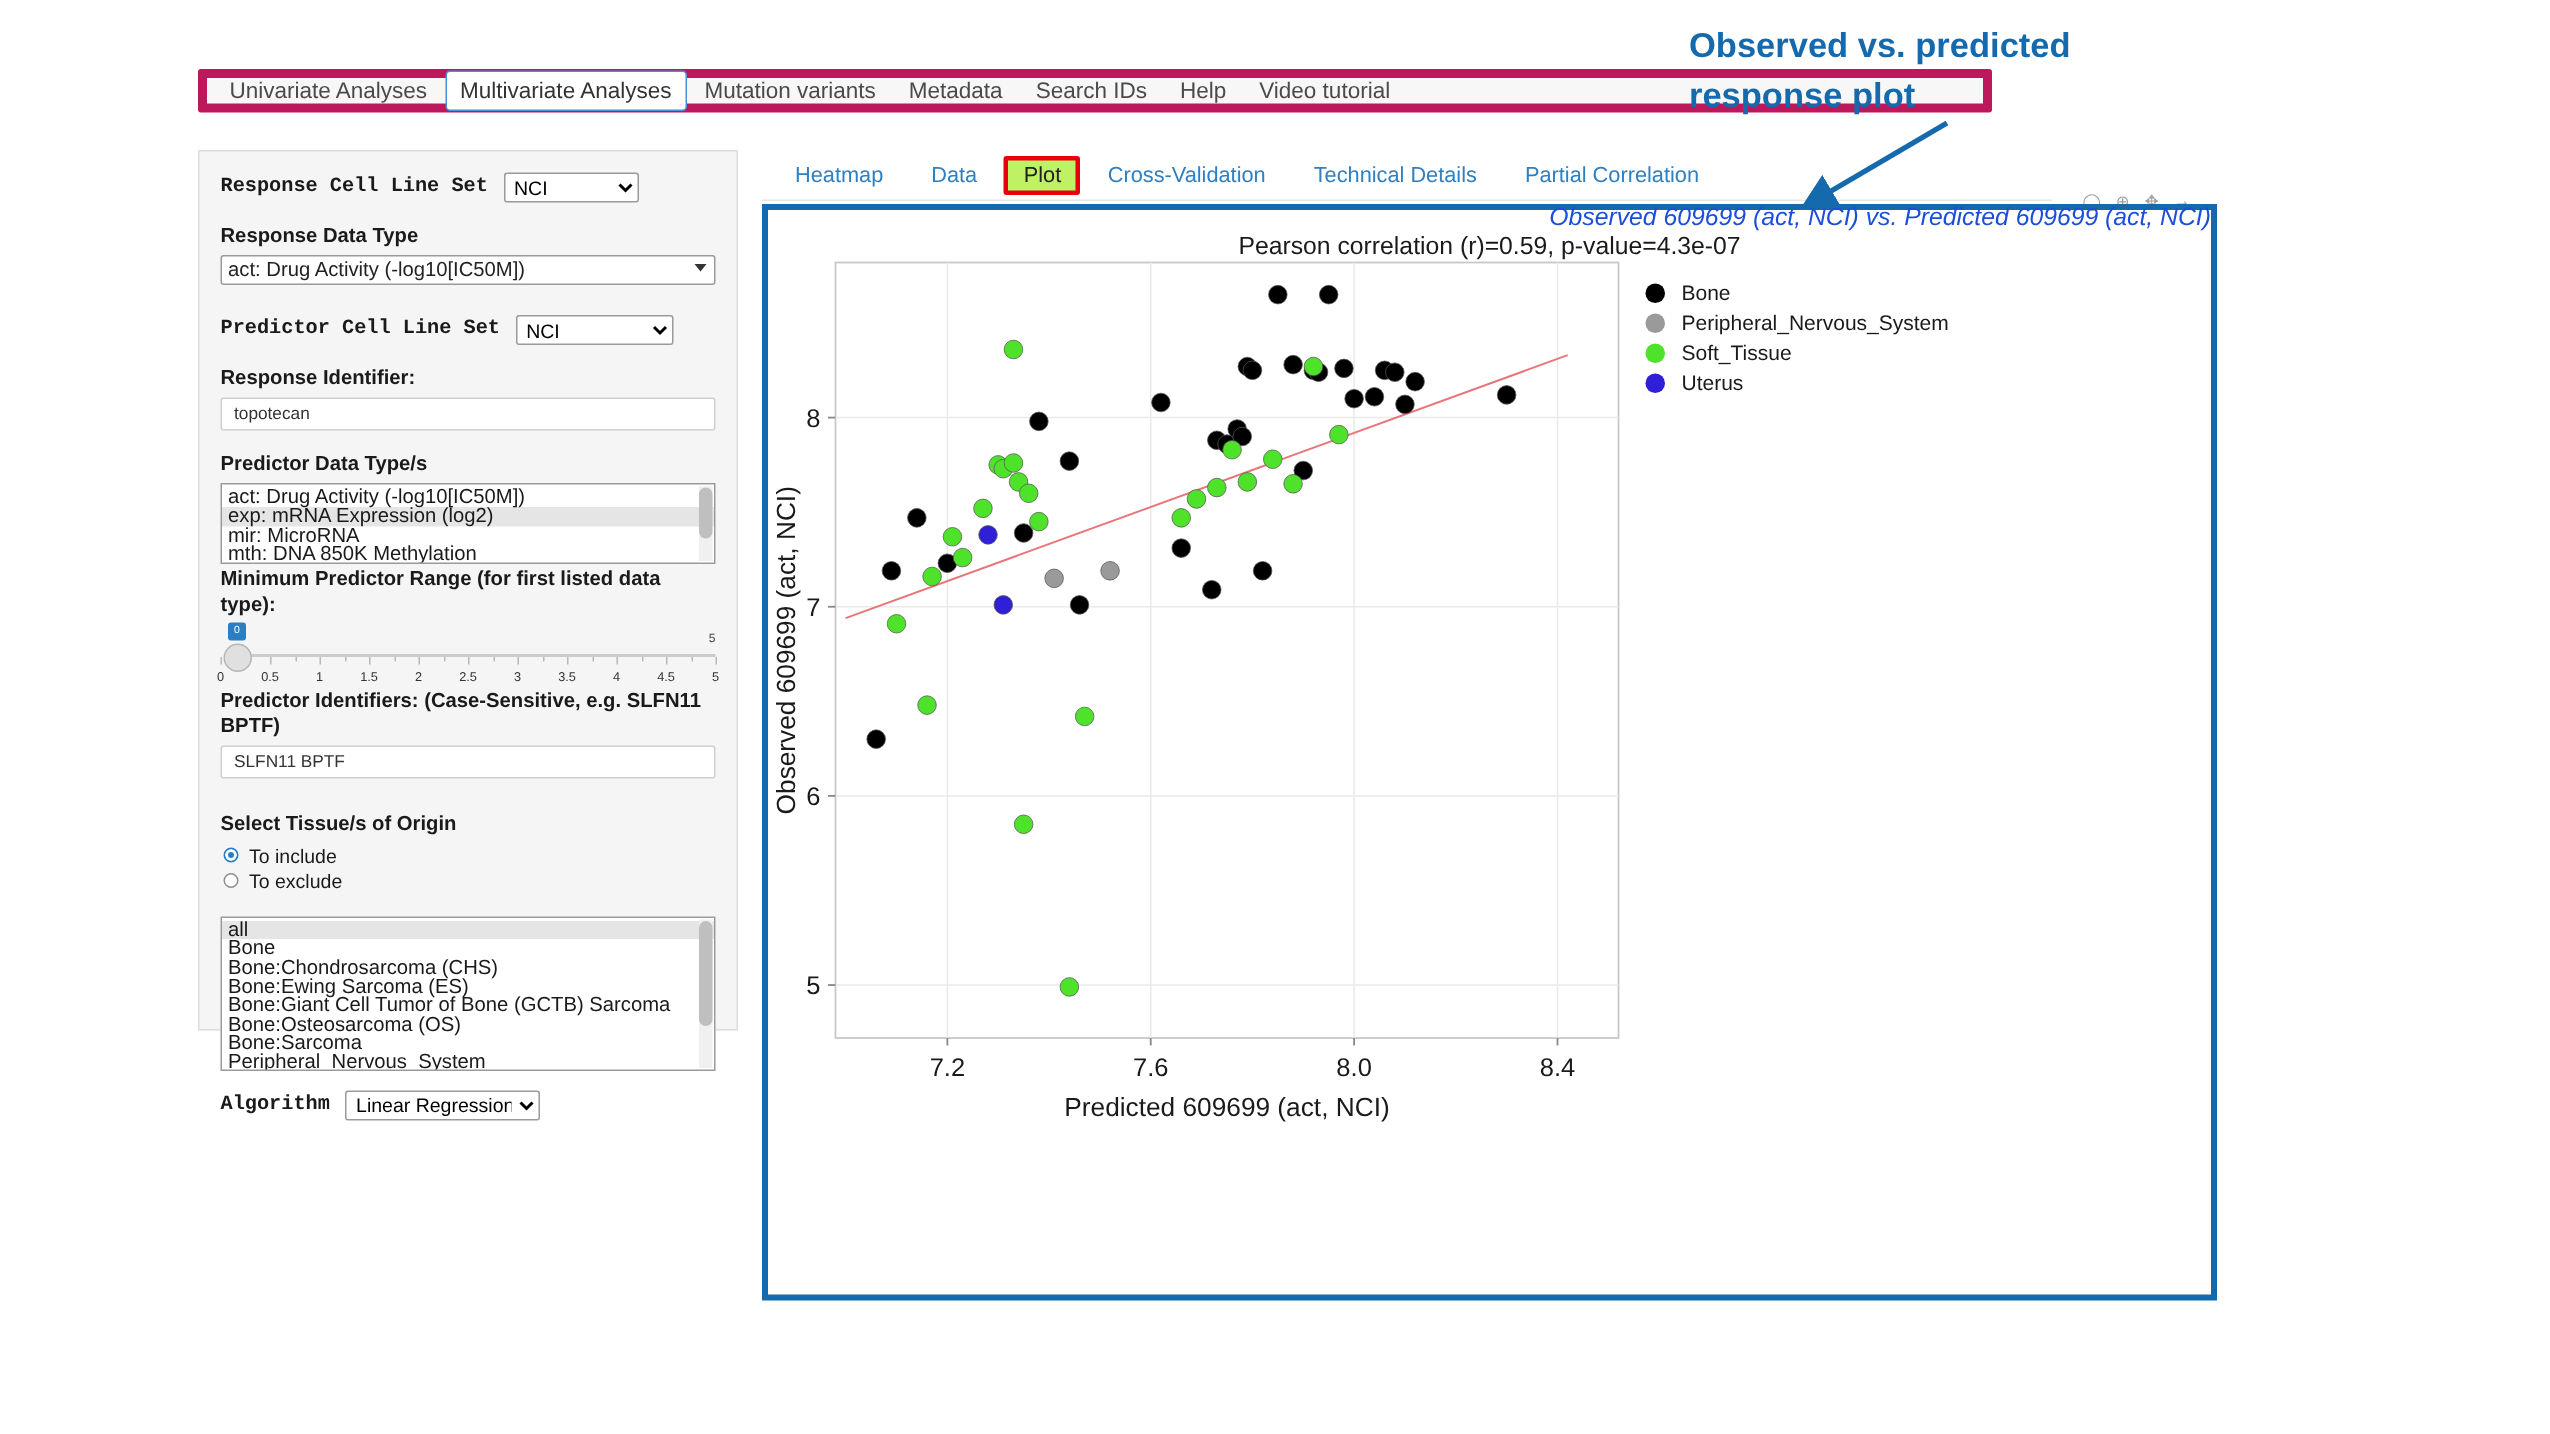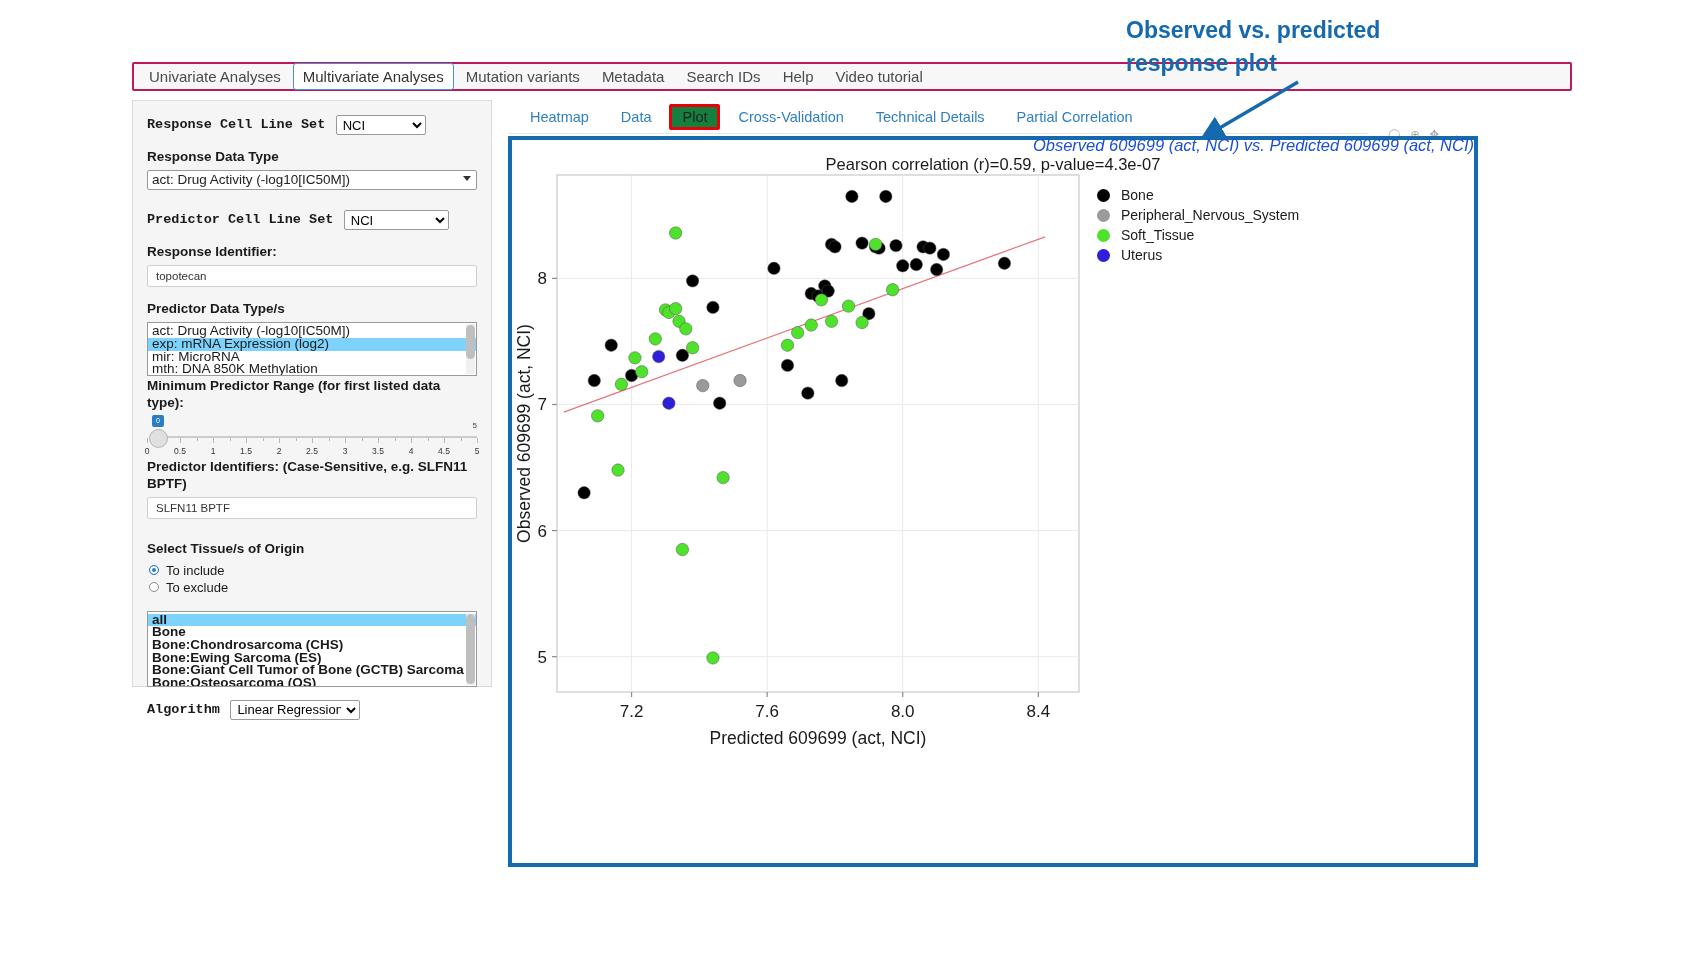--- a/index.html
+++ b/index.html
@@ -5,22 +5,22 @@
   html,body{margin:0;padding:0;}
   body{
     width:1700px;height:956px;position:relative;overflow:hidden;
     background:#ffffff;
     font-family:"Liberation Sans","DejaVu Sans",sans-serif;
     -webkit-font-smoothing:antialiased;
   }
 
   
   .navbar{
-    position:absolute;left:132px;top:62px;width:1440px;height:29px;
-    background:#f7f7f7;border:2px solid #be185d;border-radius:2px;
+    position:absolute;left:132px;top:46px;width:1196px;height:29px;
+    background:#f7f7f7;border:6px solid #be185d;border-radius:2px;
     display:flex;align-items:center;padding:0 4px;box-sizing:border-box;
   }
   .navtab{
     font-size:15px;color:#4a4a4a;padding:4px 9px;margin:0 1px;
     white-space:nowrap;border:1px solid transparent;border-radius:3px;
   }
   .navtab.active{
     background:#ffffff;border:1px solid #4a90d9;color:#333;
   }
 
@@ -55,21 +55,21 @@
     font-size:11.5px;color:#333;padding:0 8px;
     font-family:"Liberation Sans",sans-serif;
   }
   .listbox{
     width:100%;box-sizing:border-box;background:#fff;border:1px solid #9a9a9a;
     overflow:hidden;position:relative;
   }
   .listbox .opt{
     font-size:13.5px;color:#1a1a1a;line-height:12.6px;padding:0 4px;white-space:nowrap;
   }
-  .listbox .opt.sel{background:#7dd3fc;}
+  .listbox .opt.sel{background:#e5e5e5;}
   .listbox .sbar{
     position:absolute;right:1px;top:1px;bottom:1px;width:9px;background:#f0f0f0;
   }
   .listbox .sthumb{
     position:absolute;right:1px;width:9px;background:#bfbfbf;border-radius:5px;
   }
 
   
   .slider-wrap{position:relative;height:40px;margin-top:4px;}
   .slider-bubble{
@@ -103,21 +103,21 @@
   .rightwrap{position:absolute;left:508px;top:100px;width:1080px;}
   .subtabs{
     display:flex;align-items:center;height:34px;gap:4px;padding-left:8px;
     border-bottom:1px solid #e6e6e6;width:860px;box-sizing:border-box;
   }
   .subtab{
     font-size:14.5px;color:#2f7fc1;padding:4px 12px;white-space:nowrap;
     border:2px solid transparent;border-radius:2px;
   }
   .subtab.highlight{
-    color:#222;background:#15803d;border:3px solid #e8000b;border-radius:2px;padding:2px 10px;text-align:right;
+    color:#222;background:#bef264;border:3px solid #e8000b;border-radius:2px;padding:2px 10px;text-align:right;
   }
 
   .plotframe{
     position:absolute;left:0;top:36px;width:970px;height:731px;
     border:4px solid #1569ad;box-sizing:border-box;background:#fff;
   }
   .plot-toolbar{
     position:absolute;right:14px;top:-12px;display:flex;gap:10px;opacity:.55;
   }
   .plot-toolbar span{font-size:11px;color:#555;}
@@ -260,21 +260,21 @@
           <span class="radiotxt">To include</span>
         </div>
         <div class="radiorow">
           <span class="radio"></span>
           <span class="radiotxt">To exclude</span>
         </div>
       </div>
   </div>
 
   <div style="margin-top:16px;">
-    <div class="listbox" id="tissue-list" style="height:76px;padding:2px 0;font-weight:bold;">
+    <div class="listbox" id="tissue-list" style="height:103px;padding:2px 0;">
       <div class="sbar"></div>
       <div class="sthumb" style="top:2px;height:70px;"></div>
     <div class="opt sel">all</div>
         <div class="opt">Bone</div>
         <div class="opt">Bone:Chondrosarcoma (CHS)</div>
         <div class="opt">Bone:Ewing Sarcoma (ES)</div>
         <div class="opt">Bone:Giant Cell Tumor of Bone (GCTB) Sarcoma</div>
         <div class="opt">Bone:Osteosarcoma (OS)</div>
         <div class="opt">Bone:Sarcoma</div>
         <div class="opt">Peripheral_Nervous_System</div>

